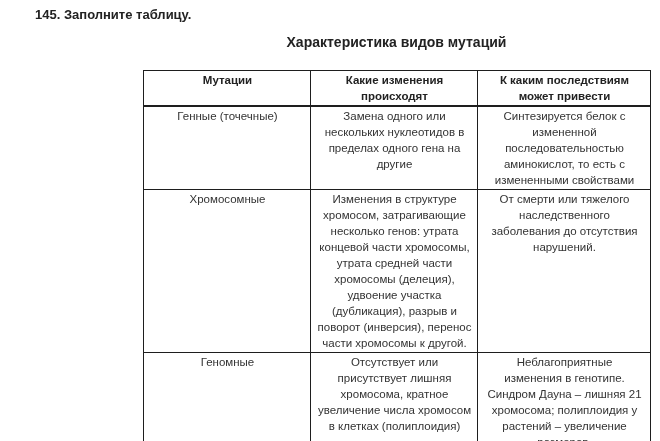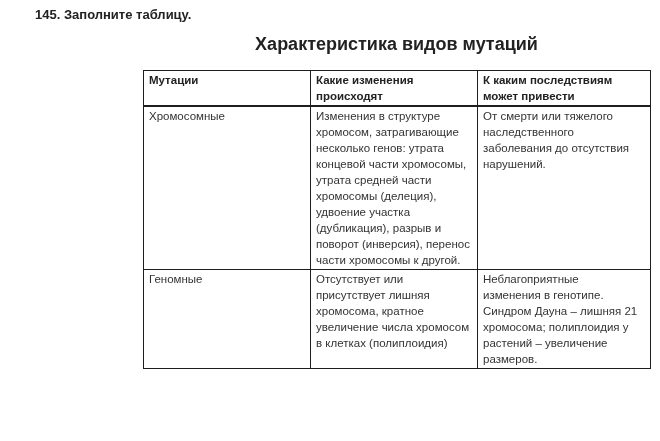--- a/index.html
+++ b/index.html
@@ -23,40 +23,40 @@
     font-weight: bold;
     color: #222222;
     margin-left: 28px;
   }
   .table-title {
     position: absolute;
     left: 143px;
     top: 34px;
     width: 507px;
     text-align: center;
-    font-size: 18px;
+    font-size: 14px;
     font-weight: bold;
     color: #222222;
   }
   table.mutations {
     position: absolute;
     left: 143px;
     top: 70px;
     width: 507px;
     border-collapse: collapse;
     table-layout: fixed;
   }
   table.mutations col.c1 { width: 167px; }
   table.mutations col.c2 { width: 167px; }
   table.mutations col.c3 { width: 173px; }
   table.mutations th,
   table.mutations td {
     border: 1px solid #1e1e1e;
     vertical-align: top;
-    text-align: left;
+    text-align: center;
     padding: 1px 4px 1px 5px;
     font-size: 11.5px;
     line-height: 16px;
     white-space: pre-line;
     color: #333333;
     overflow: hidden;
   }
   table.mutations th {
     font-weight: bold;
     color: #222222;
@@ -85,20 +85,32 @@
     <thead>
       <tr>
         <th>Мутации</th>
         <th>Какие изменения
 происходят</th>
         <th>К каким последствиям
 может привести</th>
       </tr>
     </thead>
     <tbody>
+      <tr class="row-1">
+        <td>Генные (точечные)</td>
+        <td>Замена одного или
+нескольких нуклеотидов в
+пределах одного гена на
+другие</td>
+        <td>Синтезируется белок с
+измененной
+последовательностью
+аминокислот, то есть с
+измененными свойствами</td>
+      </tr>
       <tr class="row-2">
         <td>Хромосомные</td>
         <td>Изменения в структуре
 хромосом, затрагивающие
 несколько генов: утрата
 концевой части хромосомы,
 утрата средней части
 хромосомы (делеция),
 удвоение участка
 (дубликация), разрыв и

